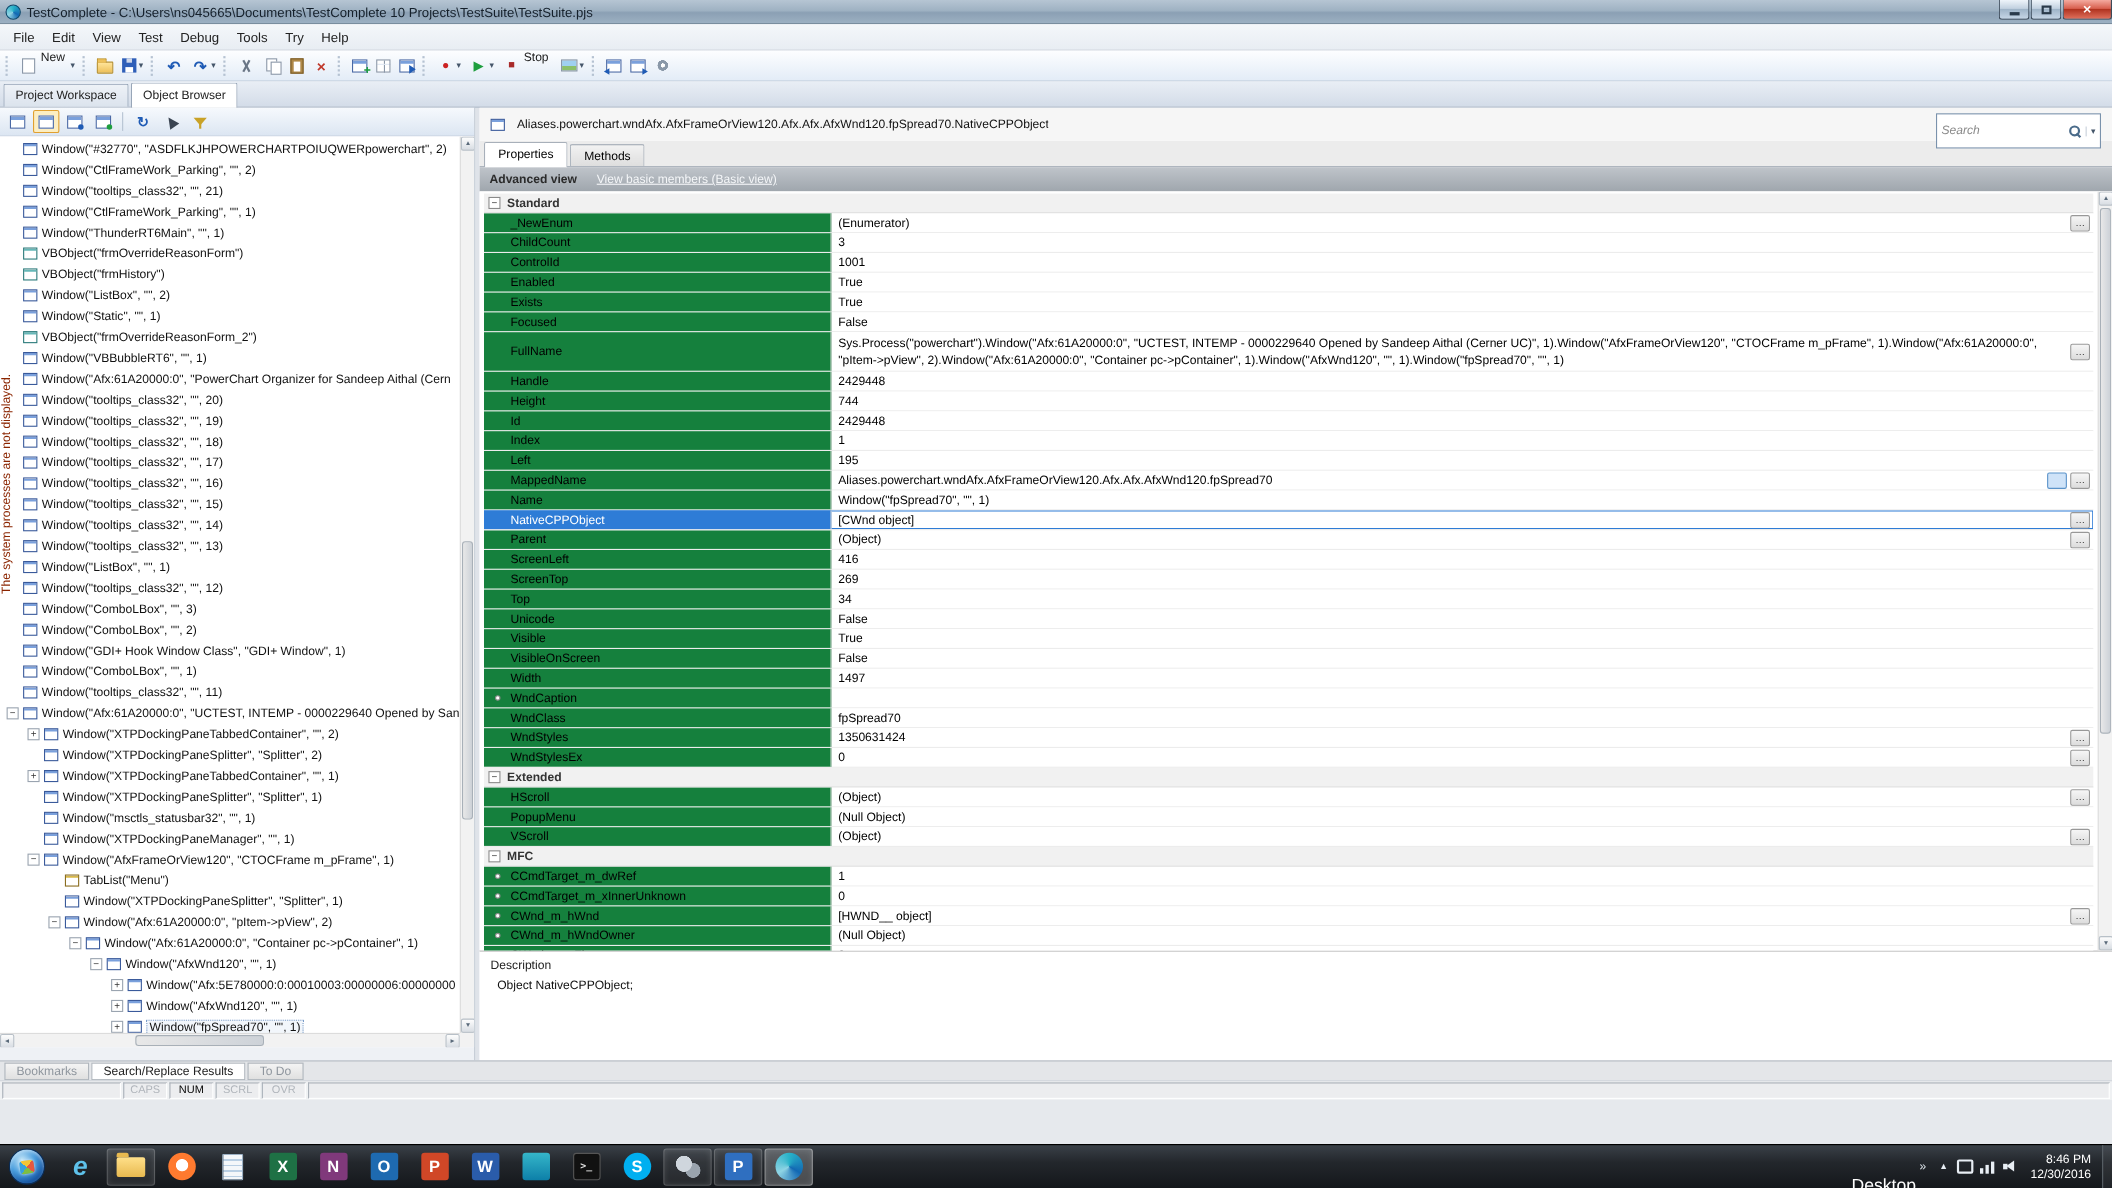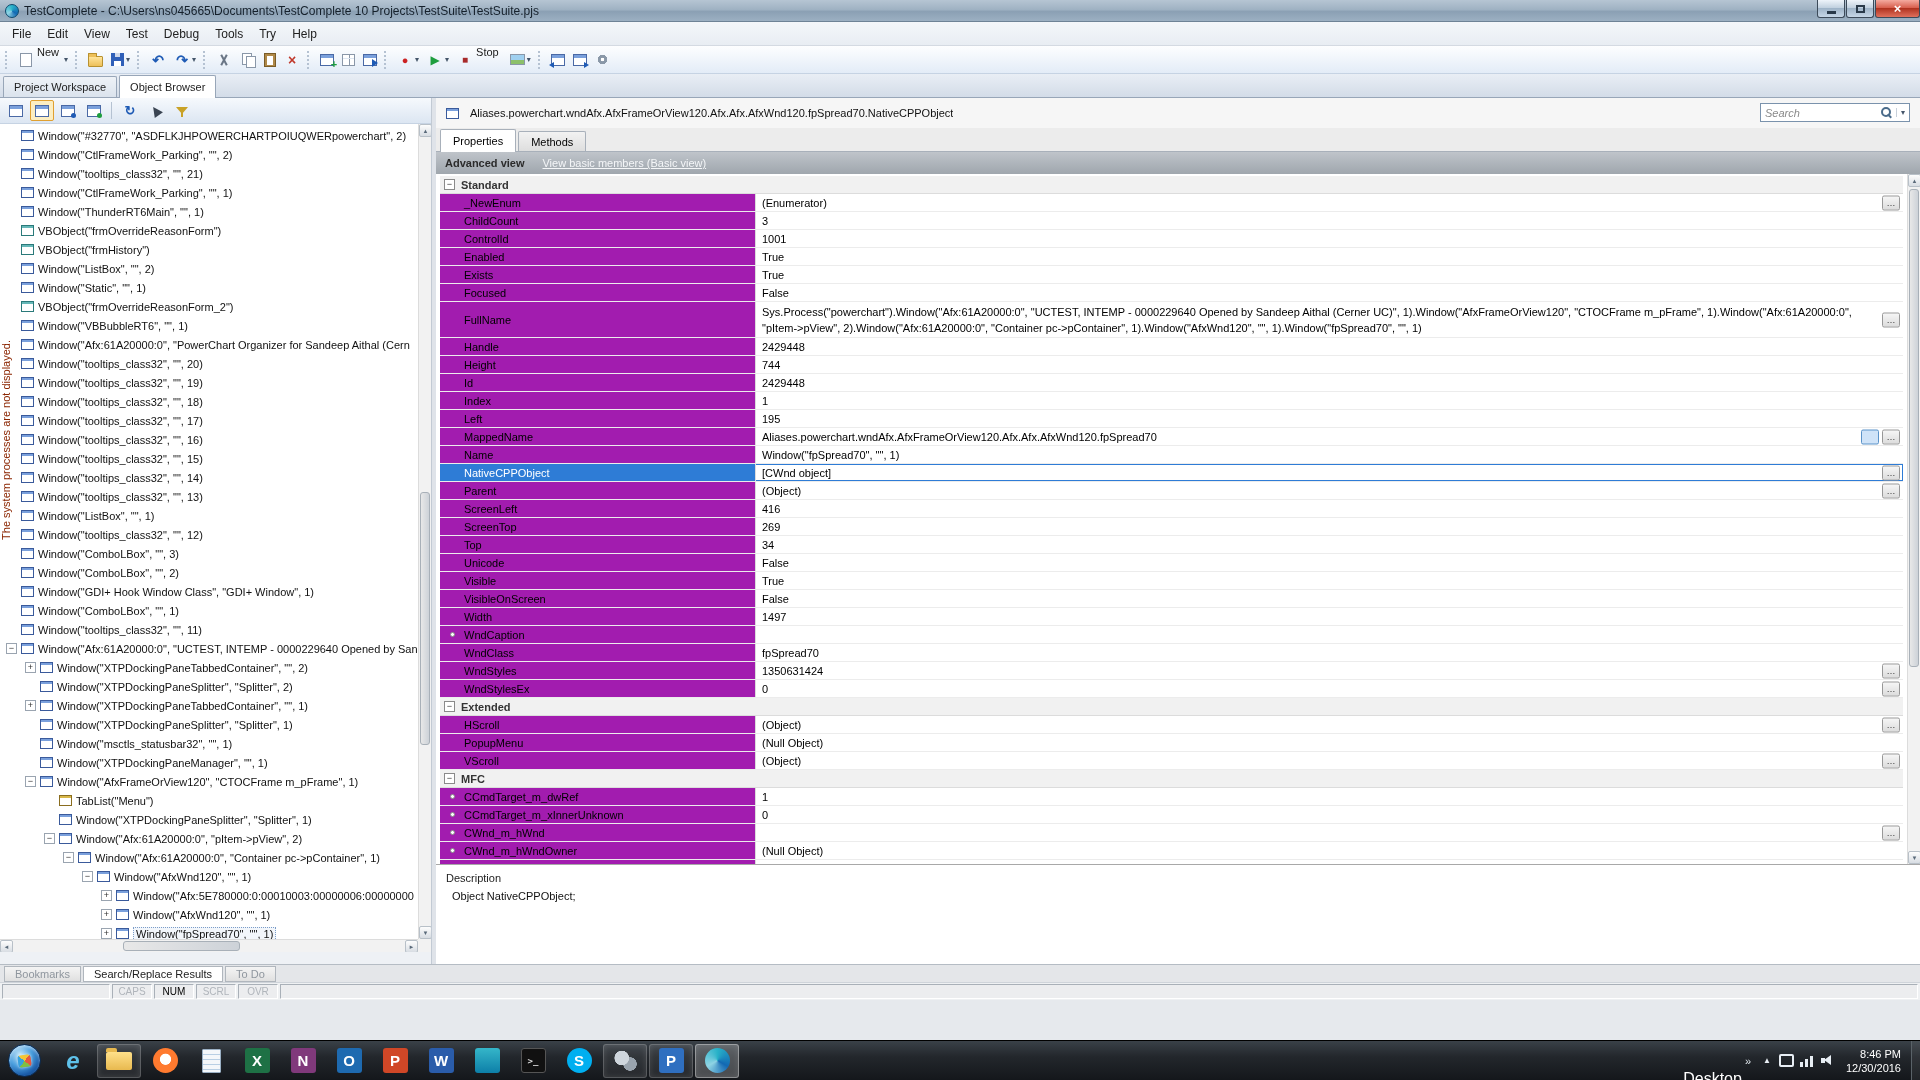--- a/index.html
+++ b/index.html
@@ -124,21 +124,21 @@
   .sb-corner { position:absolute; right:0; bottom:0; width:13px; height:13px; background:#f2f2f2; }
   .grid-sb { bottom:0; }
   .grid-sb .sb-thumb { top:2px; height:72%; }
 
   .splitter { width:4px; flex:none; background:#dfe3e9; }
 
   
   .right-panel { flex:1; display:flex; flex-direction:column; background:#fff; min-width:0; }
   .obj-header { height:30px; flex:none; background:#f6f6f6; display:flex; align-items:center; padding:0 8px; gap:7px; position:relative; }
   .obj-path { font-size:11px; color:#111; white-space:nowrap; overflow:hidden; }
-  .search-box { position:absolute; right:10px; top:5px; width:150px; height:19px; background:#fff;
+  .search-box { position:absolute; right:10px; top:5px; width:150px; height:32px; background:#fff;
     border:1px solid #7a92ac; display:flex; align-items:center; padding:0 4px; gap:4px; }
   .search-ph { flex:1; font-style:italic; color:#8a8a8a; font-size:11px; }
   .mag { width:11px; height:11px; position:relative; flex:none; }
   .mag::before { content:""; position:absolute; width:6px; height:6px; border:2px solid #4a6b8a; border-radius:50%; left:0; top:0; }
   .mag::after { content:""; position:absolute; width:5px; height:2px; background:#4a6b8a; transform:rotate(45deg); left:6px; top:8px; }
   .search-caret { font-size:8px; color:#45566a; border-left:1px solid #c8d0da; padding-left:4px; }
 
   .prop-tabs { height:24px; flex:none; background:#ececec; border-bottom:1px solid #a8b0ba; display:flex;
     align-items:flex-end; padding-left:4px; }
   .ptab { height:20px; display:flex; align-items:center; padding:0 12px; border:1px solid #a8b0ba; border-bottom:none;
@@ -151,21 +151,21 @@
   .adv-link { color:#f4f6f8; text-decoration:underline; }
 
   .grid-wrap { flex:1; position:relative; background:#fff; overflow:hidden; padding:2px 17px 0 4px; }
   .prop-grid { width:100%; }
   .grp-row { display:flex; align-items:center; height:18px; background:#f1f1f1; border-bottom:1px solid #dcdcdc;
     padding-left:4px; gap:6px; font-weight:bold; color:#333; }
   .grp-box { width:11px; height:11px; border:1px solid #8a8a8a; background:#fff; font-size:9px; line-height:9px;
     text-align:center; font-weight:normal; flex:none; }
   .prop-row { display:flex; min-height:18px; height:18px; border-bottom:1px solid #ececec; position:relative; background:#fff; }
   .prop-row.tall { height:36px; }
-  .prop-name { width:316px; flex:none; background:#a21caf; border-right:1px solid #dcdcdc; display:flex;
+  .prop-name { width:316px; flex:none; background:#15803d; border-right:1px solid #dcdcdc; display:flex;
     align-items:center; padding-left:24px; position:relative; }
   .dot { position:absolute; left:10px; width:5px; height:5px; border:1px solid #8a8a8a; border-radius:50%; background:#fff; }
   .prop-value { flex:1; display:flex; align-items:center; padding:0 44px 0 6px; overflow:hidden; white-space:nowrap; }
   .tall .prop-value { white-space:normal; line-height:16px; align-items:flex-start; padding-top:2px; }
   .btns { position:absolute; right:3px; top:50%; transform:translateY(-50%); display:flex; gap:3px; }
   .mini-btn { width:18px; height:15px; background:linear-gradient(#f6f6f6,#dcdcdc); border:1px solid #989898;
     border-radius:2px; font-size:9px; line-height:13px; text-align:center; color:#333; }
   .mini-btn.alias { background:#cfe3f8; border-color:#5b93c9; }
   .prop-row.sel { box-shadow:inset 0 0 0 1px #2e7cd6; z-index:1; }
   .prop-row.sel .prop-name { background:#2e7cd6; color:#fff;text-align:right; }
@@ -934,20 +934,23 @@
                 </div>
                 <div class="prop-value">
                   <span class="pv-text">0</span>
                 </div>
               </div>
               <div class="prop-row">
                 <div class="prop-name">
                   <span class="dot"></span>
                   <span class="pn-text">CWnd_m_hWnd</span>
                 </div>
+                <div class="prop-value">
+                  <span class="pv-text">[HWND__ object]</span>
+                </div>
                 <div class="btns">
                   <div class="mini-btn">…</div>
                 </div>
               </div>
               <div class="prop-row">
                 <div class="prop-name">
                   <span class="dot"></span>
                   <span class="pn-text">CWnd_m_hWndOwner</span>
                 </div>
                 <div class="prop-value">

